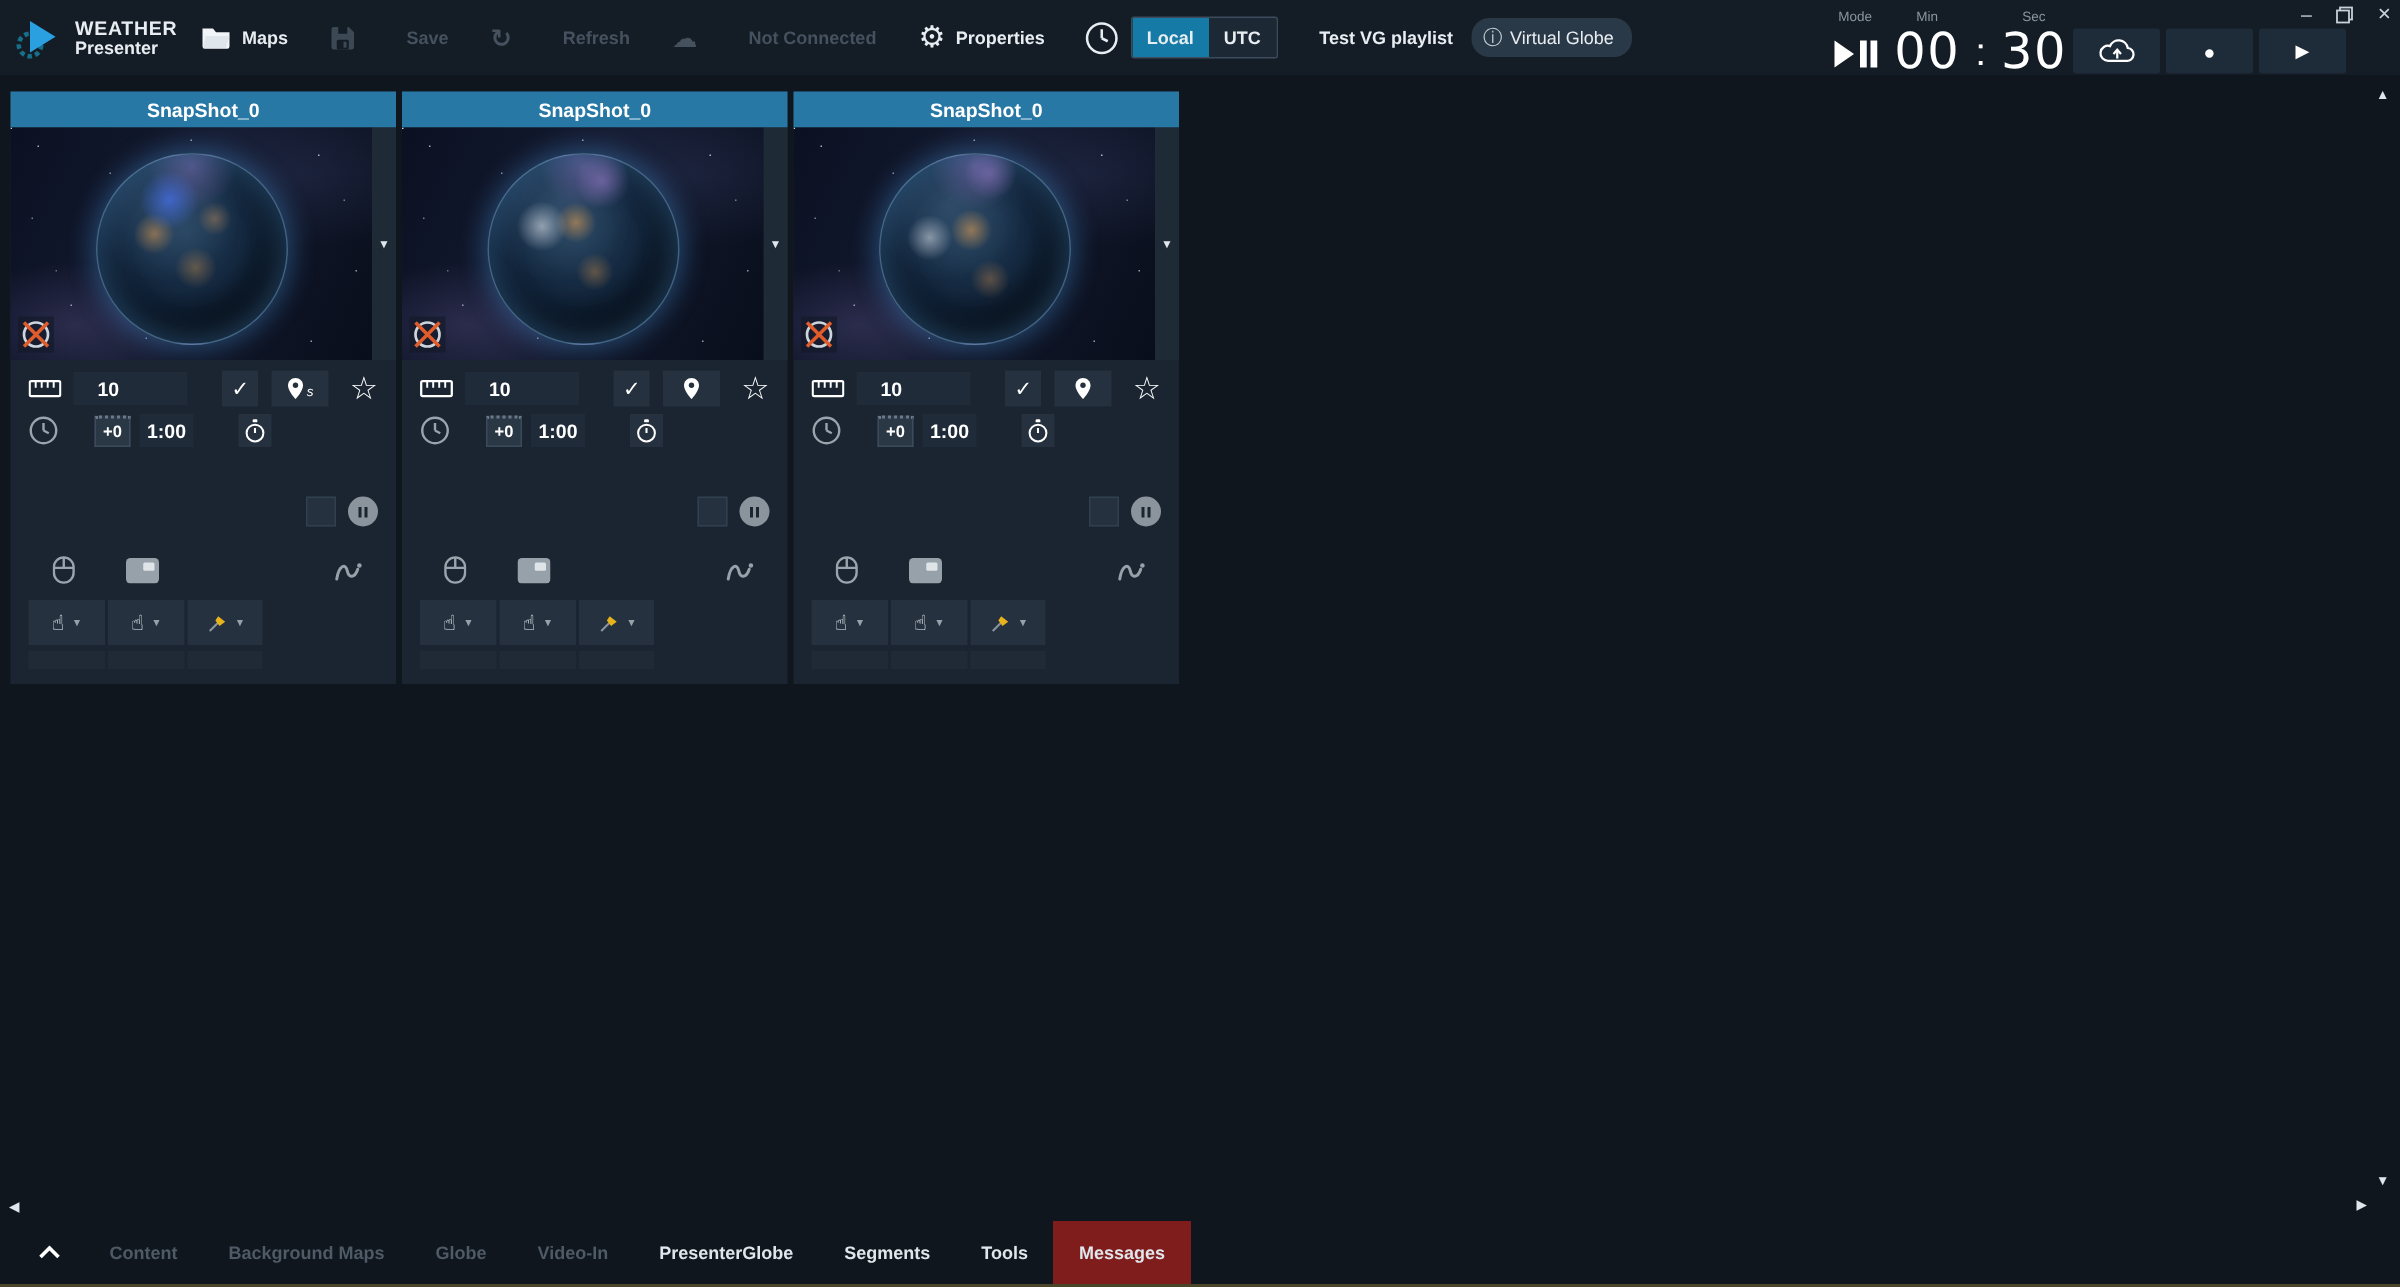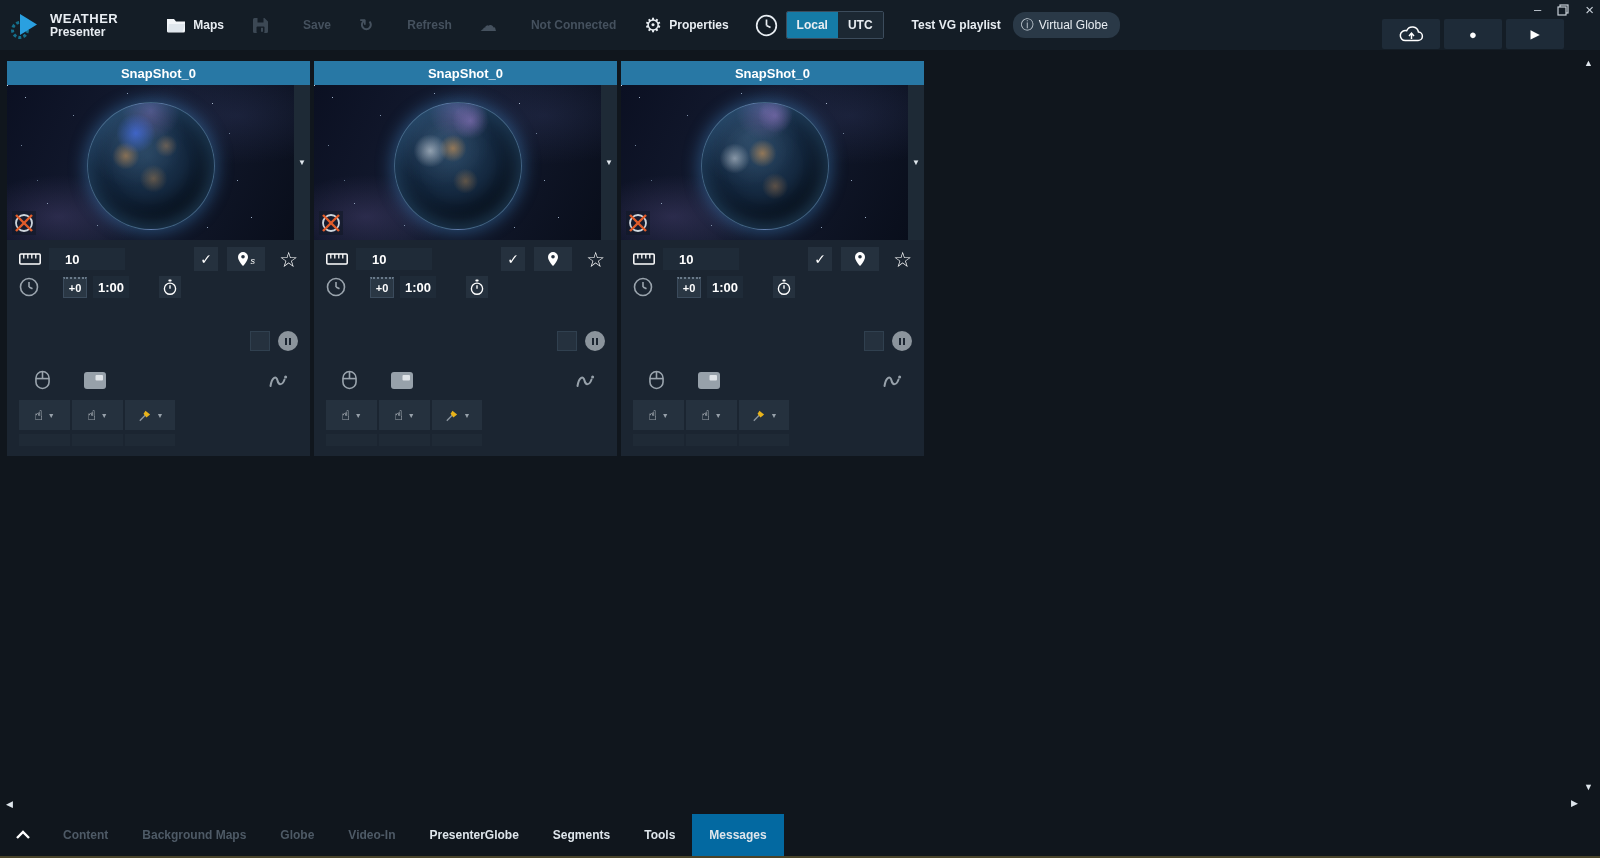--- a/index.html
+++ b/index.html
@@ -2,21 +2,21 @@
 <html><head>
 <meta charset="utf-8">
 <style>
   * { margin:0; padding:0; box-sizing:border-box; }
   html,body { width:1600px; height:858px; background:#0f151c; overflow:hidden;
     font-family:"Liberation Sans","DejaVu Sans",sans-serif; color:#e8edf2; }
   .app { position:relative; width:1600px; height:858px; background:#10161d; }
 
   
   .topbar { position:relative; height:50px; background:#141d26; display:flex; align-items:center; padding:0 10px; }
-  .logo-wrap { display:flex; align-items:center; gap:8px; margin-right:34px; }
+  .logo-wrap { display:flex; align-items:center; gap:8px; margin-right:2px; }
   .app-title { line-height:1.05; }
   .app-title .l1 { font-size:13px; font-weight:bold; letter-spacing:.5px; }
   .app-title .l2 { font-size:12px; font-weight:bold; }
   .tb-item { display:flex; align-items:center; gap:7px; margin:0 14px; font-size:12px; font-weight:bold; color:#e8edf2; cursor:default; }
   .tb-item.disabled { color:#45515e;gap:34px; }
   .tb-item .glyph { font-size:17px; line-height:1; }
   .clock-btn { margin:0 8px 0 12px; display:flex; align-items:center; }
   .tz-toggle { display:flex; border:1px solid #3c4c5c; border-radius:2px; overflow:hidden;align-items:flex-end; }
   .tz-cell { padding:6px 10px; font-size:12px; font-weight:bold; background:#1c2833; }
   .tz-cell.active { background:#157ba6; }
@@ -33,21 +33,21 @@
   .timer-digits { font-family:"DejaVu Sans",sans-serif; font-size:33px; font-weight:400; color:#fff; letter-spacing:1px; line-height:1; }
   .timer-colon { font-size:26px; color:#fff; margin-top:13px; }
   .mode-icon { margin-top:8px; }
 
   .action-btns { position:absolute; right:36px; top:19px; display:flex; gap:4px; }
   .action-btn { width:58px; height:30px; background:#1e2b38; border-radius:2px; display:flex; align-items:center; justify-content:center; }
   .action-btn .glyph { font-size:13px; color:#fff; }
 
   
   .cards-row { position:absolute; left:7px; top:61px; display:flex; gap:4px; }
-  .card { width:303px; background:#1b2531; }
+  .card { width:257px; background:#1b2531; }
   .card-header { height:24px; background:#2878a5; display:flex; align-items:center; justify-content:center; font-size:13px; font-weight:bold; color:#fff; }
   .globe-wrap { display:flex; height:155px; }
   .globe { position:relative; flex:1; overflow:hidden;
     background:
       radial-gradient(ellipse 120px 60px at 18% 85%, rgba(110,95,160,.28), transparent 70%),
       radial-gradient(ellipse 160px 70px at 80% 20%, rgba(80,90,150,.18), transparent 70%),
       linear-gradient(115deg,#0b1022 0%,#141b30 45%,#090e1b 100%); }
   .stars { position:absolute; inset:0; }
   .stars::after { content:""; position:absolute; width:1px; height:1px; background:#cfd8e8;
     box-shadow: 18px 12px #9fb0c8, 40px 118px #8fa0b8, 66px 30px #7f90a8, 205px 18px #aab8cc,
@@ -113,26 +113,26 @@
   .strip-right { margin-left:auto; width:50px; }
 
   
   .scroll-arrow { position:absolute; font-size:9px; color:#dfe6ec; cursor:default; }
   .sa-up { right:7px; top:58px; }
   .sa-down { right:7px; top:782px; }
   .sa-right { right:22px; top:798px; }
   .sa-left { left:6px; top:799px; }
 
   
-  .bottom-bar { position:absolute; left:0; right:0; bottom:2px; height:42px; display:flex; align-items:stretch; }
+  .bottom-bar { position:absolute; left:10px; right:0; bottom:2px; height:42px; display:flex; align-items:stretch; }
   .collapse-btn { width:46px; display:flex; align-items:center; justify-content:center; }
   .tabs { display:flex; align-items:stretch; }
   .tab { display:flex; align-items:center; padding:0 17px; font-size:12px; font-weight:bold; color:#dfe6ec; cursor:default; }
   .tab.dim { color:#4e5a66; }
-  .tab.active { background:#0369a1; }
+  .tab.active { background:#7f1d1d; }
   .bottom-line { position:absolute; left:0; right:0; bottom:0; height:2px; background:#4a4429; }
 </style>
 </head>
 <body>
 
 <div class="app">
 
   <div class="topbar">
     <div class="logo-wrap">
       <svg width="32" height="32" viewBox="0 0 32 32">
@@ -200,20 +200,39 @@
 
     <div class="win-controls">
       <span>–</span>
       <svg width="12" height="12" viewBox="0 0 12 12">
         <rect x="3" y="1" width="8" height="8" fill="none" stroke="#c8d0d8" stroke-width="1.2"></rect>
         <rect x="1" y="3" width="8" height="8" fill="#141d26" stroke="#c8d0d8" stroke-width="1.2"></rect>
       </svg>
       <span style="font-size:15px">×</span>
     </div>
 
+    <div class="timer-group">
+      <div class="timer-col">
+        <div class="timer-label">Mode</div>
+        <svg class="mode-icon" width="32" height="22" viewBox="0 0 32 22">
+          <polygon points="2,2 15,11 2,20" fill="#fff"></polygon>
+          <rect x="19" y="2" width="4.5" height="18" fill="#fff"></rect>
+          <rect x="26" y="2" width="4.5" height="18" fill="#fff"></rect>
+        </svg>
+      </div>
+      <div class="timer-col">
+        <div class="timer-label">Min</div>
+        <div class="timer-digits">00</div>
+      </div>
+      <div class="timer-colon">:</div>
+      <div class="timer-col">
+        <div class="timer-label">Sec</div>
+        <div class="timer-digits">30</div>
+      </div>
+    </div>
 
     <div class="action-btns">
       <div class="action-btn">
         <svg width="27" height="18" viewBox="0 0 27 18">
           <path d="M7.5 15.5 a5 5 0 1 1 1.2-9.8 A6.2 6.2 0 0 1 20.5 7 a4.2 4.2 0 0 1 -0.8 8.5 Z" fill="none" stroke="#fff" stroke-width="1.5"></path>
           <line x1="13.5" y1="14" x2="13.5" y2="8.5" stroke="#fff" stroke-width="1.5"></line>
           <polyline points="11,11 13.5,8.2 16,11" fill="none" stroke="#fff" stroke-width="1.5"></polyline>
         </svg>
       </div>
       <div class="action-btn">

